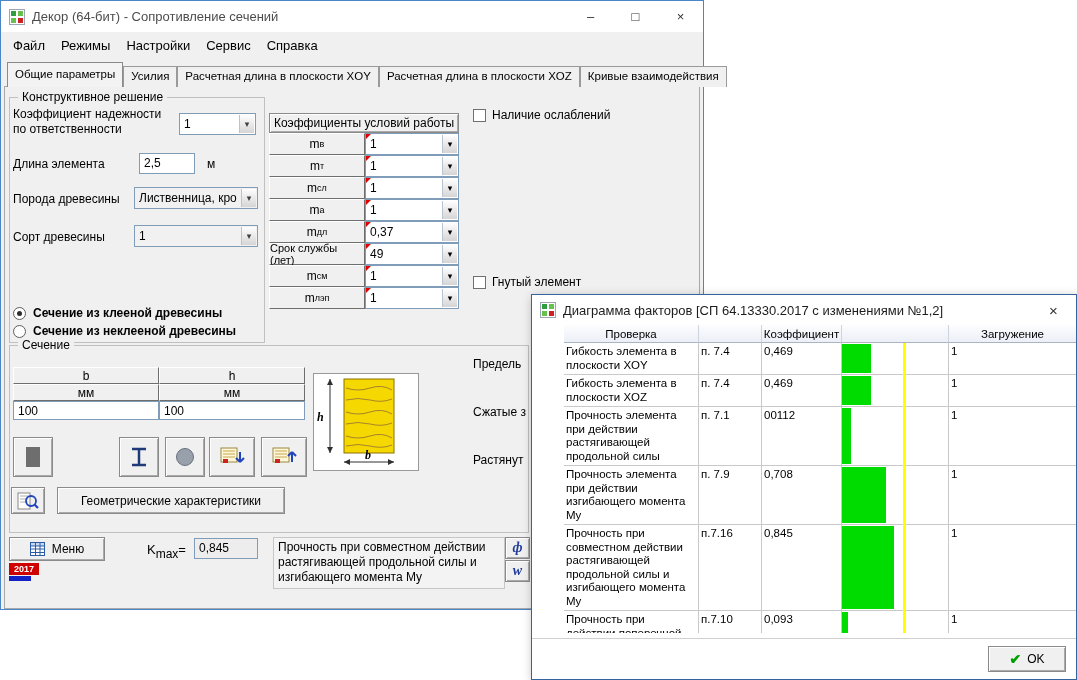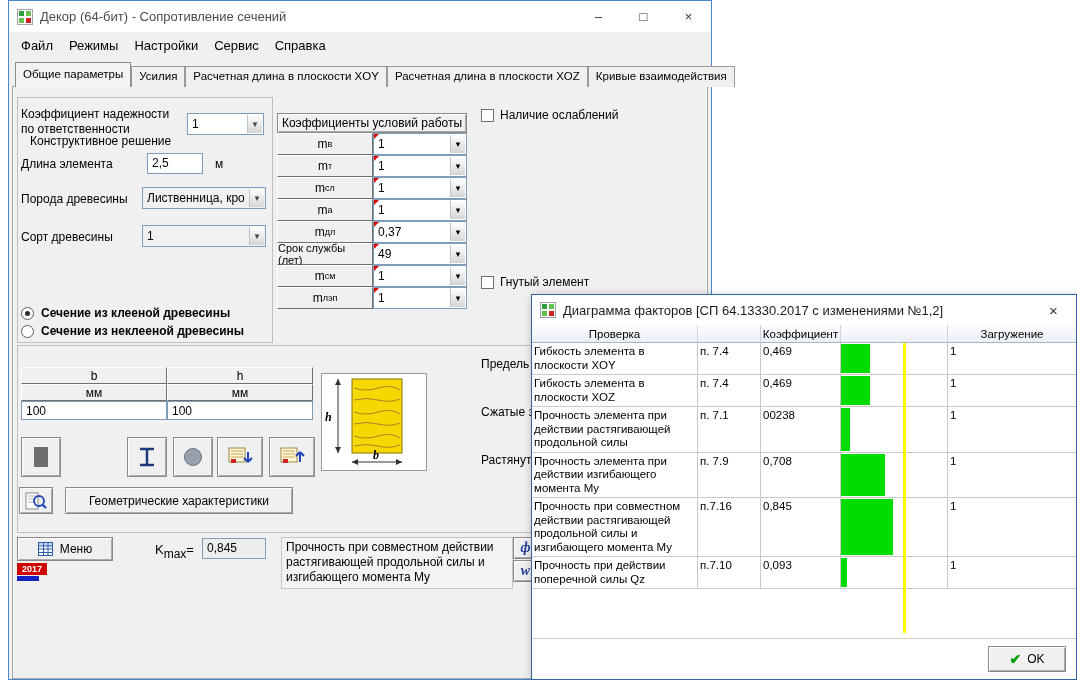--- a/index.html
+++ b/index.html
@@ -15,21 +15,21 @@
 
   .menubar { position:absolute; left:0; top:31px; right:0; height:27px; display:flex; align-items:center; padding-left:4px; background:#f0f0f0; }
   .menu-item { padding:0 8px; height:100%; display:flex; align-items:center; font-size:13px; }
 
   .tabs { position:absolute; left:6px; top:61px; height:25px; display:flex; align-items:flex-end; z-index:2; }
   .tab { border:1px solid #9a9a9a; border-bottom:none; background:#f0f0f0; padding:3px 7px; font-size:11.5px; height:21px; white-space:nowrap; }
   .tab.active { height:25px; background:#f3f3f3; padding-top:5px; border-color:#8a8a8a; }
   .tabpanel { position:absolute; left:3px; top:85px; right:3px; bottom:0; border:1px solid #a8a8a8; background:#f0f0f0; }
 
   .group { position:absolute; border:1px solid #c0c0c0; }
-  .legend { position:absolute; top:-8px; left:8px; background:#f0f0f0; padding:0 4px; font-size:12px; line-height:14px; white-space:nowrap;margin-top:44px; }
+  .legend { position:absolute; top:-8px; left:8px; background:#f0f0f0; padding:0 4px; font-size:12px; line-height:14px; white-space:nowrap; }
   .label { position:absolute; font-size:12px; line-height:15px; }
 
   .combo { position:absolute; background:#fff; border:1px solid #7f9db9; }
   .combo.gray { background:#f1f1f1; }
   .combo .cval { position:absolute; left:4px; right:17px; top:50%; transform:translateY(-50%); overflow:hidden; white-space:nowrap; font-size:12px; }
   .combo .arrow { position:absolute; right:1px; top:1px; bottom:1px; width:15px; display:flex; align-items:center; justify-content:center; background:linear-gradient(#fefefe,#d5d5d5); border-left:1px solid #b8c4d2; font-size:9px; color:#404040; }
 
   .input { position:absolute; background:#fff; border:1px solid #7f9db9; font-size:12px; padding:2px 4px; }
   .bevel { background:#f0f0f0; border:1px solid; border-color:#ffffff #6e6e6e #6e6e6e #ffffff; }
   .btn { background:#f0f0f0; border:1px solid #8a8a8a; box-shadow:inset 1px 1px 0 #ffffff, inset -1px -1px 0 #aaaaaa; display:flex; align-items:center; justify-content:center; }
@@ -60,33 +60,33 @@
   
   .dialog { position:absolute; left:531px; top:294px; width:546px; height:386px; background:#fff; border:1px solid #35639d; box-shadow:2px 3px 10px rgba(0,0,0,.3); z-index:5; }
   .dlg-titlebar { position:absolute; left:0; top:0; right:0; height:30px; background:#fff; display:flex; align-items:center; }
   .dlg-title { margin-left:7px; font-size:13px; color:#1c1c1c; white-space:nowrap; }
   .dlg-close { margin-left:auto; width:45px; height:100%; display:flex; align-items:center; justify-content:center; font-size:15px; color:#333; }
   .dtable { position:absolute; left:0; top:30px; right:0; bottom:46px; overflow:hidden; background:#fff; }
   .dhead { display:flex; height:18px; }
   .dhead .hc { background:linear-gradient(#fdfdfe,#eceff7); border-right:1px solid #ccd4df; border-bottom:1px solid #a9b5c5; display:flex; align-items:center; justify-content:center; font-size:11.5px; }
   .drow { display:flex; }
   .drow .dc { border-right:1px solid #c9c9c9; border-bottom:1px solid #c9c9c9; font-size:11.5px; line-height:13.5px; padding:2px 2px; }
-  .c1 { width:166px; } .c2 { width:63px; } .c3 { width:80px; }
+  .c1 { width:135px;margin-left:32px; } .c2 { width:63px; } .c3 { width:80px; }
   .c4 { width:107px; position:relative; padding:0 !important; }
   .c5 { flex:1; }
   .bar { position:absolute; left:0; top:1px; bottom:1px; background:#00dc00; z-index:1; }
   .limit-line { position:absolute; left:371px; top:18px; bottom:0; width:3px; background:#ffff00; z-index:3; }
   .dlg-sep { position:absolute; left:0; right:0; bottom:40px; border-top:1px solid #d0d0d0; }
   .ok-btn { position:absolute; right:10px; bottom:7px; width:78px; height:26px; gap:6px; font-size:12px; }
   .ok-check { color:#00a000; font-weight:bold; font-size:14px; }
 </style>
 </head>
 <body>
 
-<div class="window" style="left:8px;top:0;width:704px;height:680px;">
+<div class="window" style="left:0;top:0;width:704px;height:610px;">
 
   <div class="titlebar">
     <svg class="app-icon" viewBox="0 0 16 16">
       <rect x="0.5" y="0.5" width="15" height="15" fill="#fff" stroke="#9aa6b2"></rect>
       <rect x="2" y="2" width="5" height="5" fill="#2f9e3f"></rect>
       <rect x="9" y="2" width="5" height="5" fill="#66c24a"></rect>
       <rect x="2" y="9" width="5" height="5" fill="#66c24a"></rect>
       <rect x="9" y="9" width="5" height="5" fill="#cc2222"></rect>
     </svg>
     <span class="title-text">Декор (64-бит) - Сопротивление сечений</span>
@@ -382,21 +382,21 @@
       <div class="dc c2">п. 7.4</div>
       <div class="dc c3">0,469</div>
       <div class="dc c4">
           <div class="bar" style="width: 29px; background: rgb(0, 220, 0);"></div>
         </div>
       <div class="dc c5" style="border-right:none;">1</div>
     </div>
     <div class="drow">
       <div class="dc c1">Прочность элемента при действии растягивающей продольной силы</div>
       <div class="dc c2">п. 7.1</div>
-      <div class="dc c3">00238</div>
+      <div class="dc c3">00112</div>
       <div class="dc c4">
           <div class="bar" style="width: 9px; background: rgb(0, 220, 0);"></div>
         </div>
       <div class="dc c5" style="border-right:none;">1</div>
     </div>
     <div class="drow">
       <div class="dc c1">Прочность элемента при действии изгибающего момента My</div>
       <div class="dc c2">п. 7.9</div>
       <div class="dc c3">0,708</div>
       <div class="dc c4">

